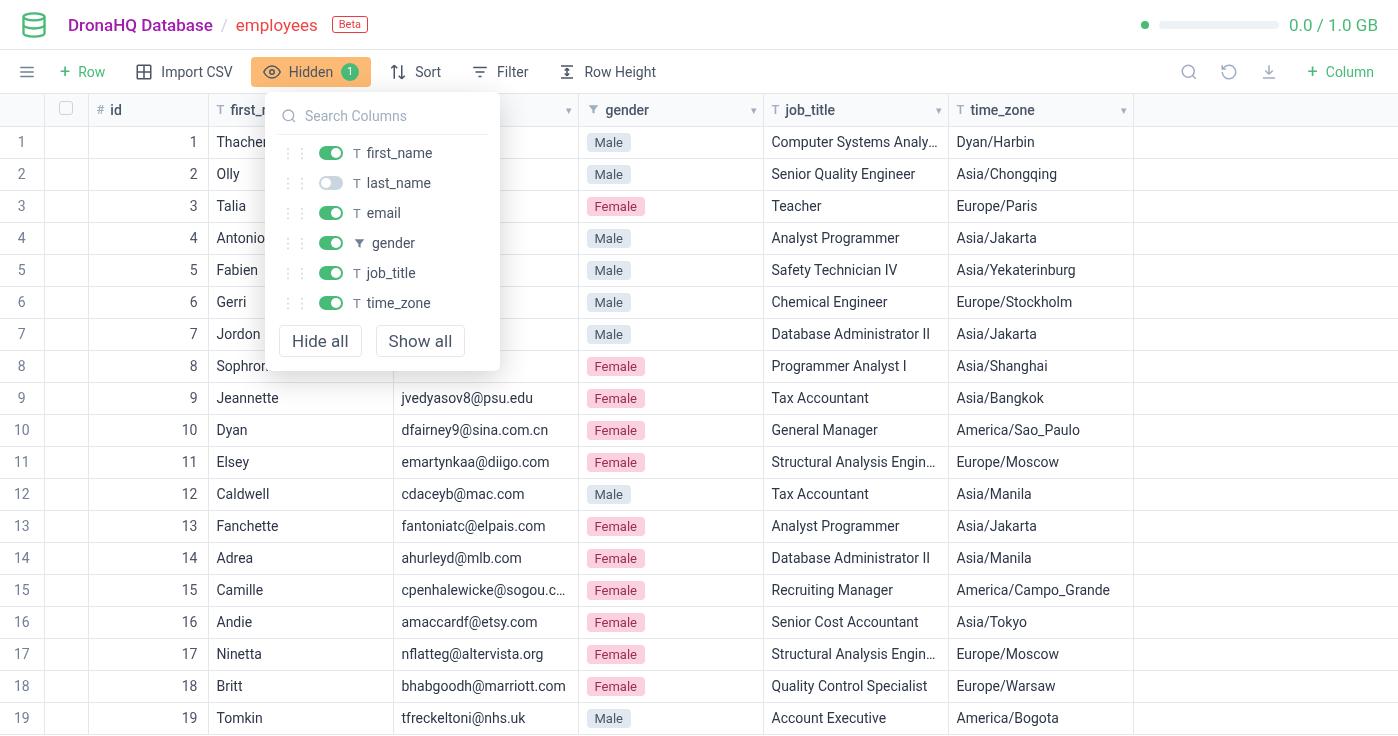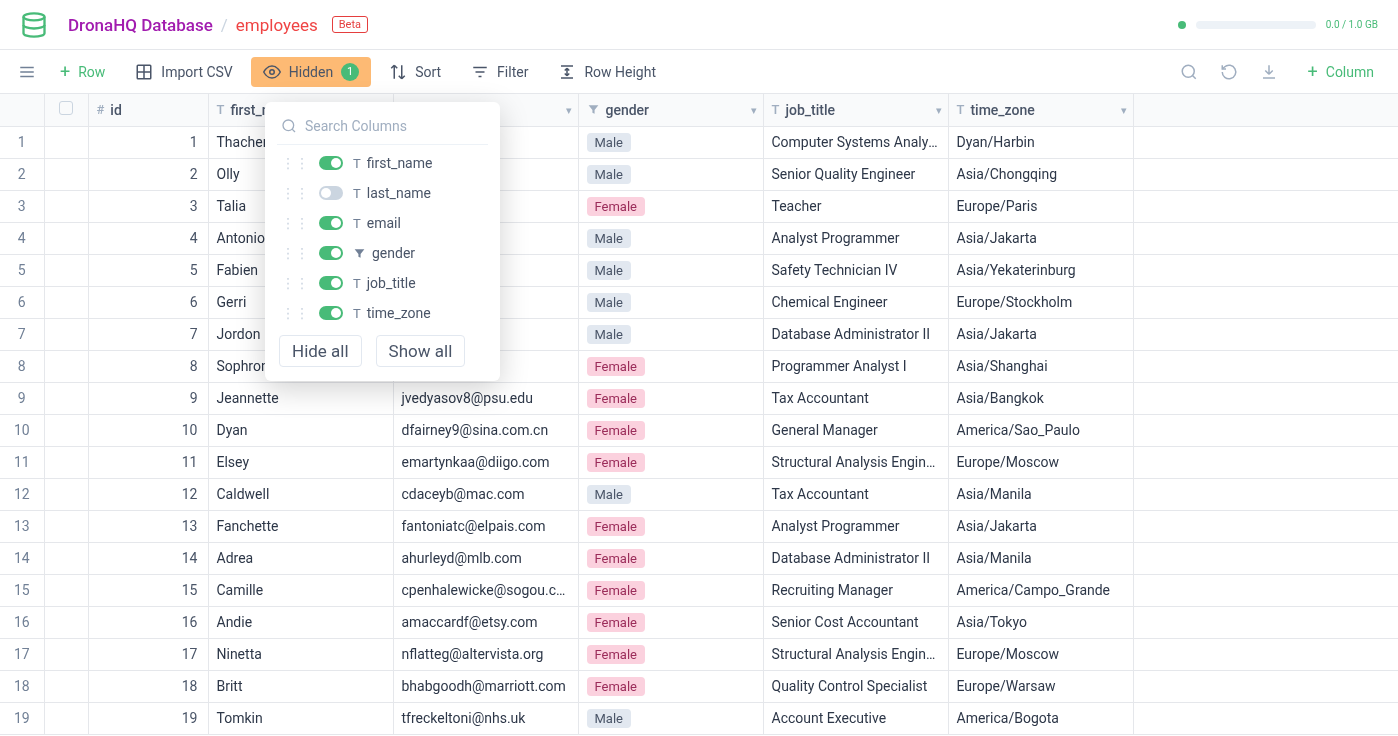--- a/index.html
+++ b/index.html
@@ -18,21 +18,21 @@
     .logo-icon { width: 28px; height: 28px; color: #48bb78;}
     .breadcrumb { display: flex; align-items: center; gap: 8px; font-size: 17px; }
     .breadcrumb-sep { color: #cbd5e0; }
     .breadcrumb-item { color: #a21caf; font-weight: 500; }
     .breadcrumb-current { color: #ef4444; font-weight: 400; }
     .beta-badge { border: 1px solid #e53e3e; color: #e53e3e; font-size: 11px; padding: 1px 6px; border-radius: 3px; margin-left: 6px; }
     .header-right { display: flex; align-items: center; gap: 12px; }
     .storage-indicator { display: flex; align-items: center; gap: 10px; }
     .storage-dot { width: 8px; height: 8px; border-radius: 50%; background: #48bb78; }
     .storage-bar { width: 120px; height: 8px; background: #edf2f7; border-radius: 4px; }
-    .storage-text { color: #48bb78; font-size: 10px; }
+    .storage-text { color: #48bb78; font-size: 17px; }
 
     
     .toolbar {
       display: flex;
       align-items: center;
       justify-content: space-between;
       padding: 0 12px;
       height: 44px;
       border-bottom: 1px solid #e5e7eb;
       position: relative;
@@ -69,21 +69,21 @@
     .col-tz { width: 185px; }
     .col-rest { border-right: none;}
     .checkbox { width: 14px; height: 14px; border: 1.5px solid #cbd5e0; border-radius: 3px; display: inline-block; }
     .gender-pill { display: inline-block; padding: 2px 8px; border-radius: 4px; font-size: 13px; }
     .gender-Male { background: #e2e8f0; color: #4a5568; }
     .gender-Female { background: #fbd1de; color: #9b2c5a; }
 
     
     .hidden-popup {
       position: absolute;
-      top: 52px;
+      top: 42px;
       left: 265px;
       width: 235px;
       background: #fff;
       border-radius: 6px;
       box-shadow: 0 8px 30px rgba(0,0,0,0.18);
       padding: 12px;
       z-index: 100;
     }
     .search-wrap { display: flex; align-items: center; gap: 8px; padding: 4px 4px 10px 4px; border-bottom: 1px solid #edf2f7;}
     .search-wrap input { border: none; outline: none; font-size: 14px; flex: 1; color: #4a5568; font-family: inherit; }

